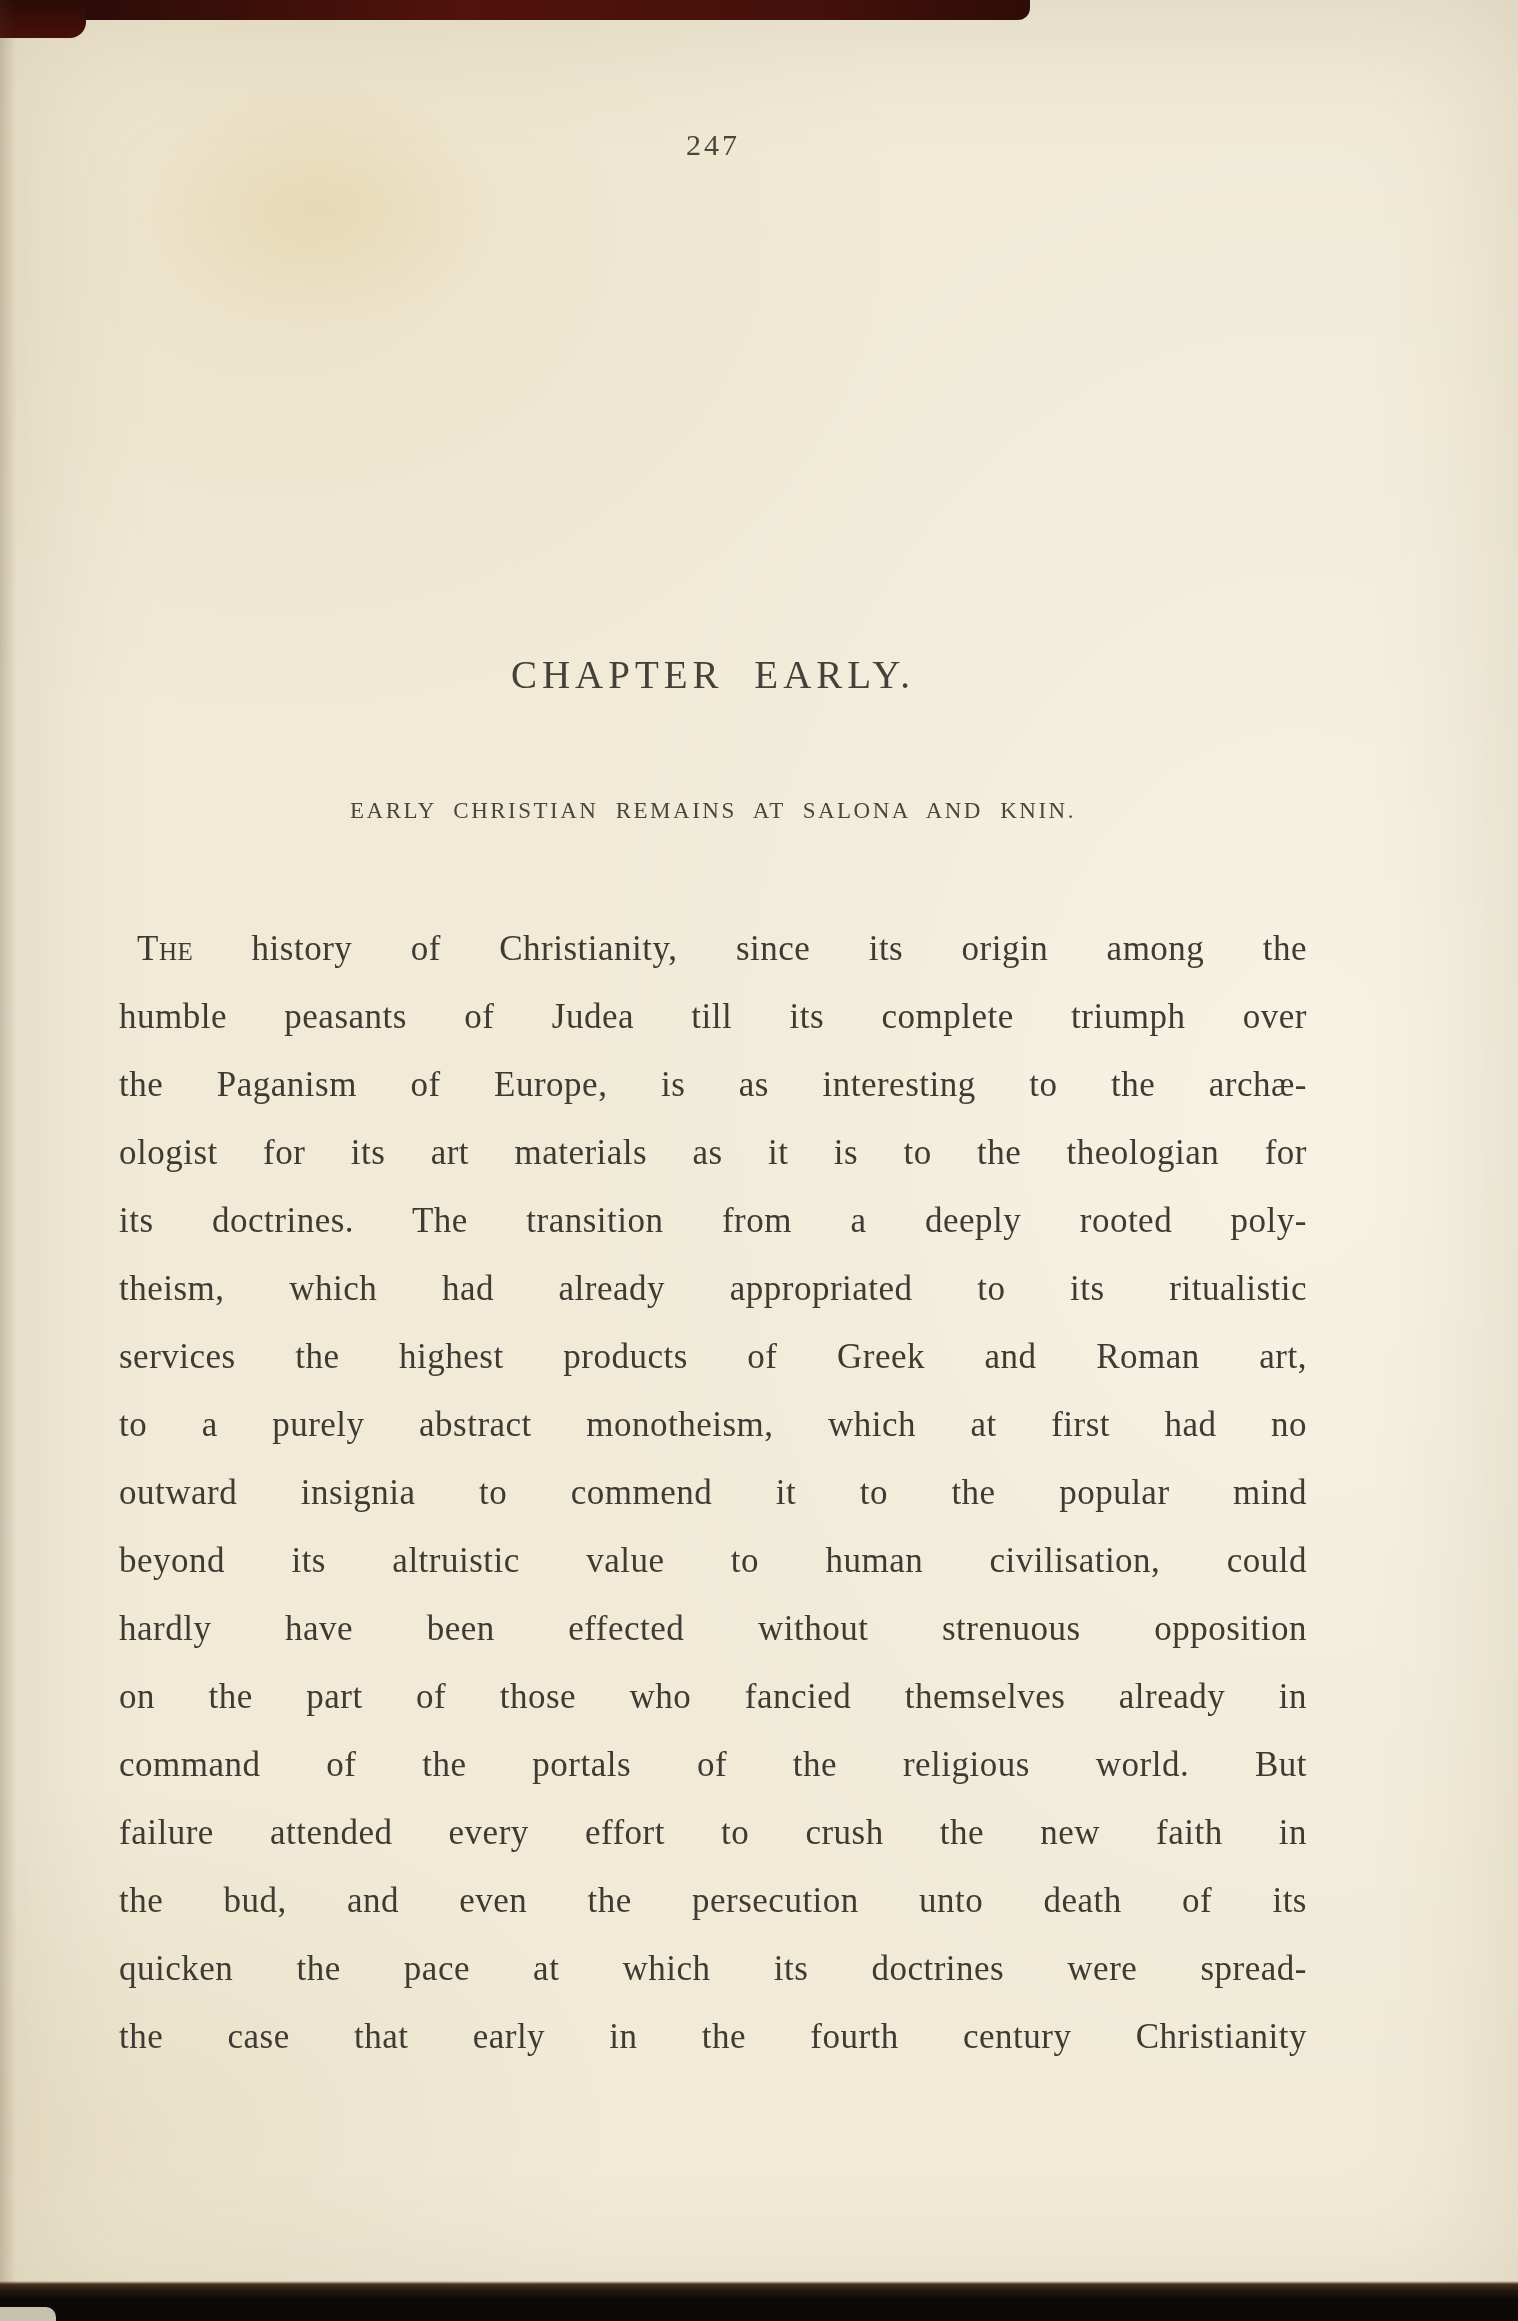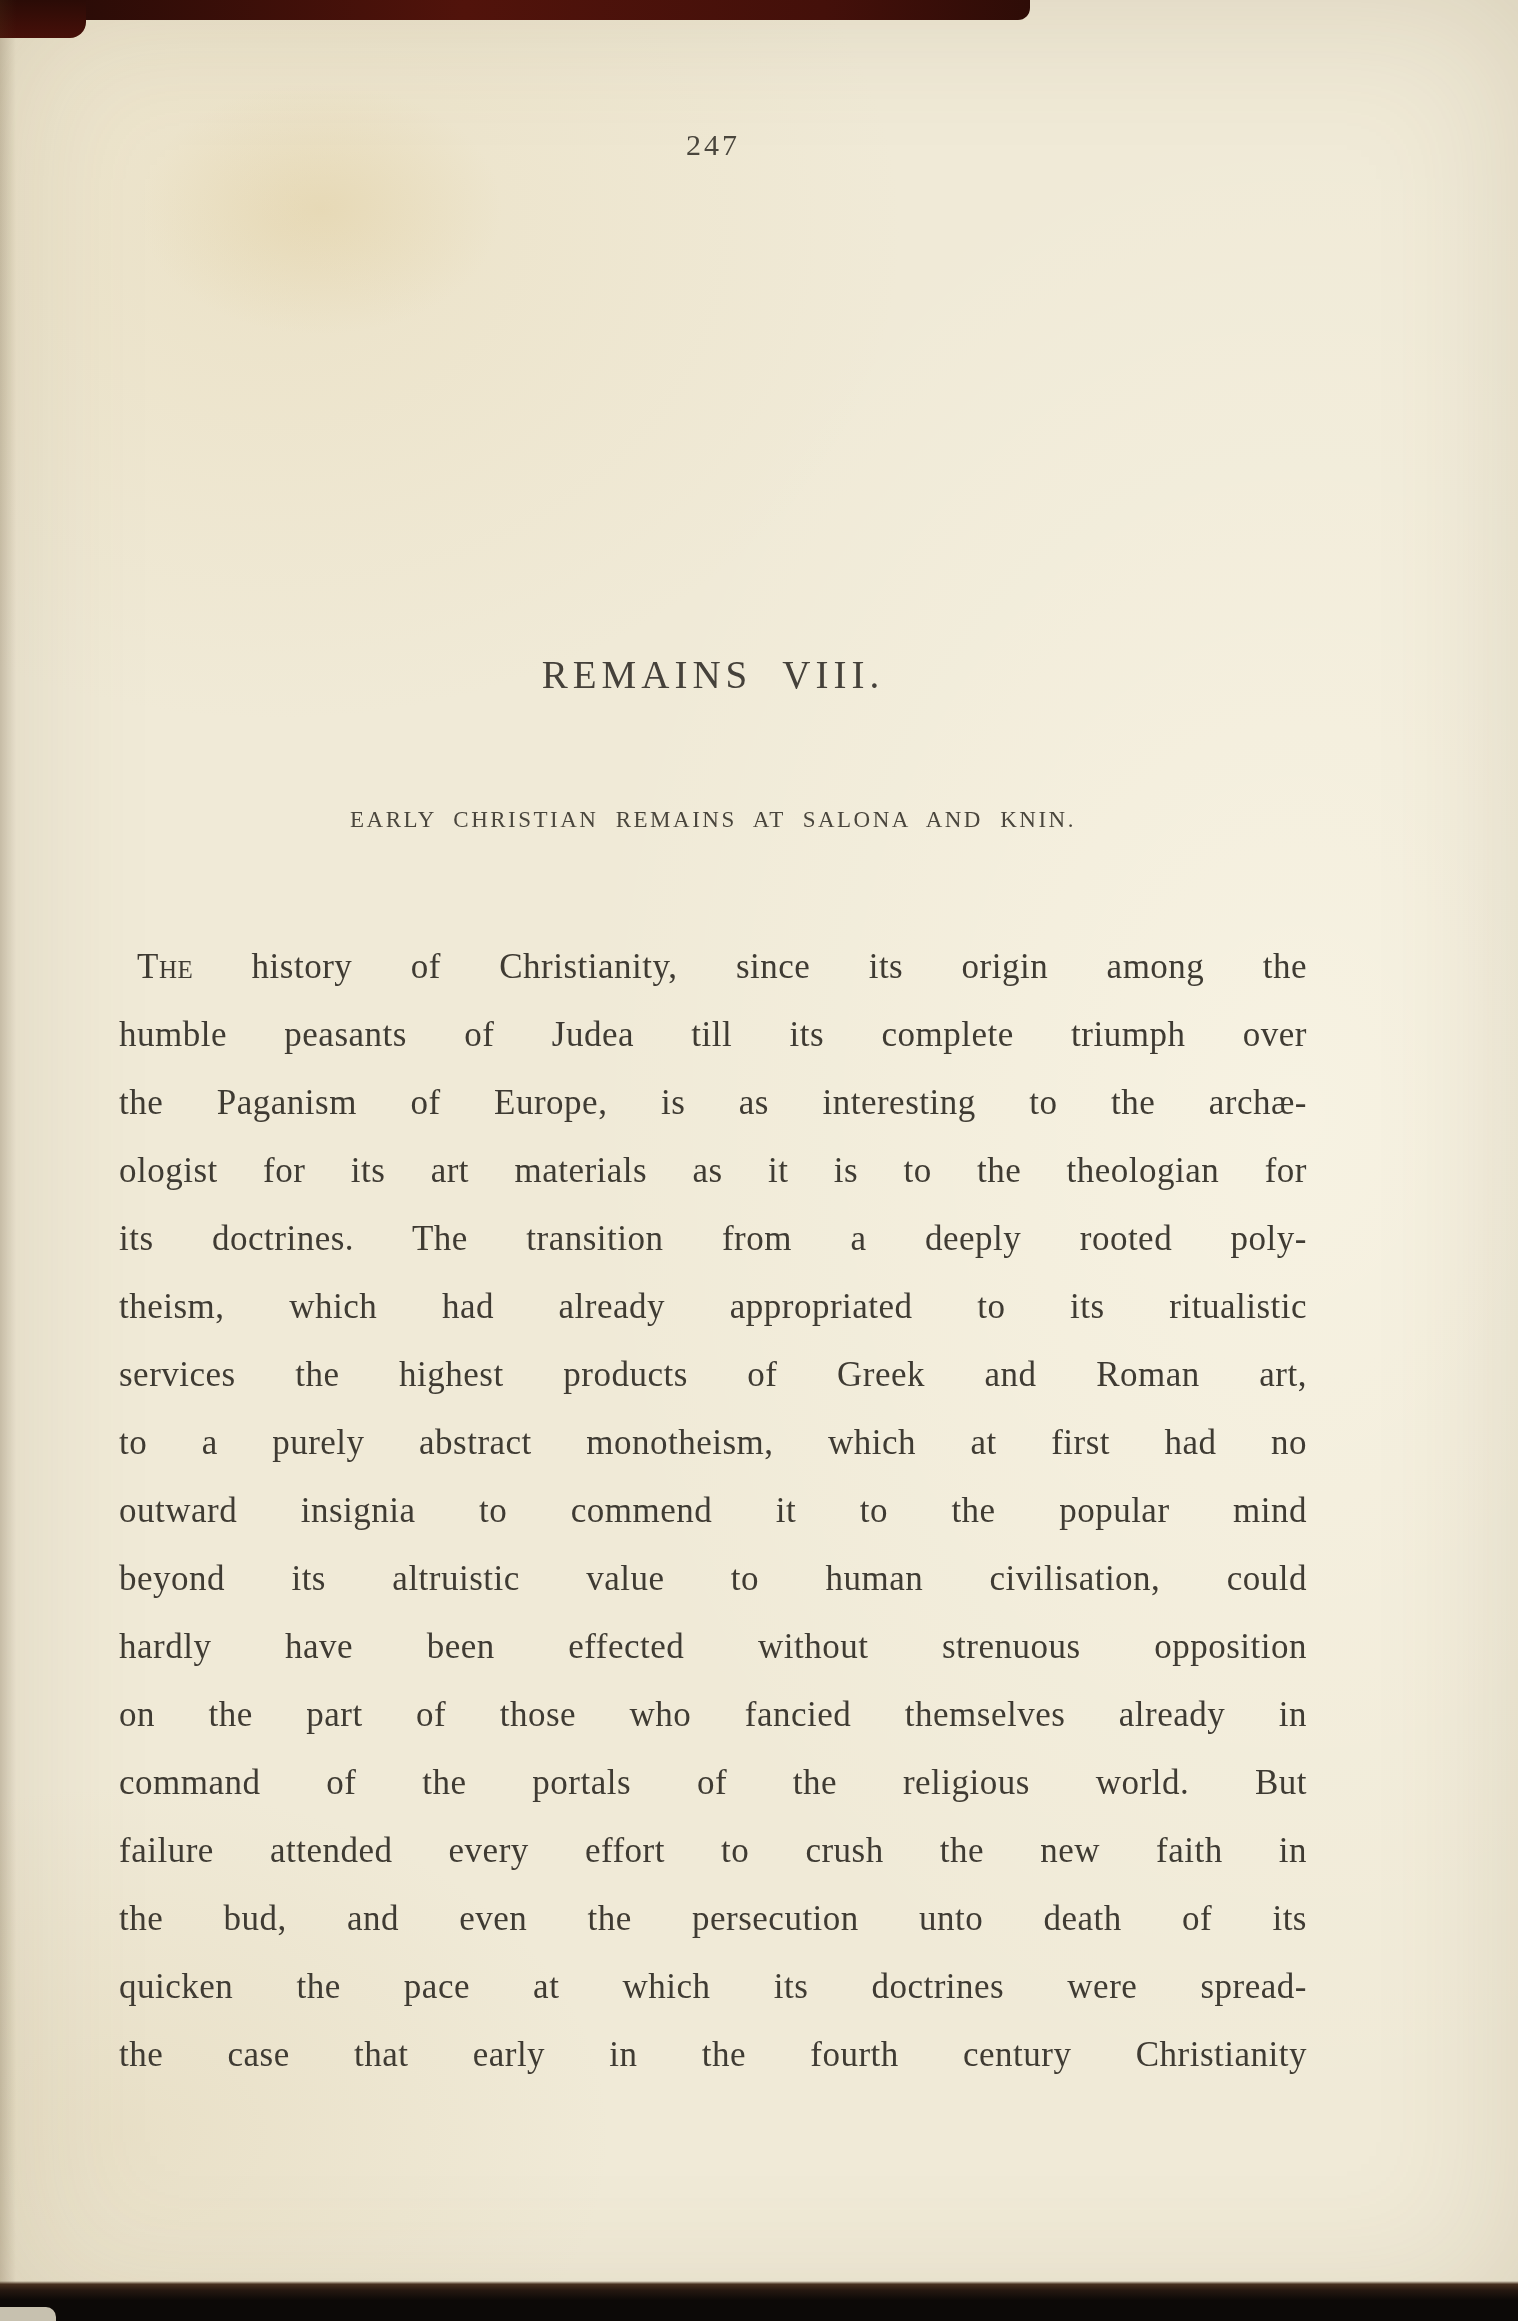--- a/index.html
+++ b/index.html
@@ -80,21 +80,21 @@
   .chapter-title {
     margin: 0;
     padding-top: 490px;
     font-size: 39px;
     font-weight: 400;
     letter-spacing: 5px;
     word-spacing: 16px;
     color: #45413a;
   }
   .chapter-subtitle {
-    margin: 16px;
+    margin: 7px;
     padding-top: 94px;
     font-size: 23px;
     font-weight: 400;
     letter-spacing: 2.5px;
     word-spacing: 9px;
     color: #4a463d;
   }
   .body-text {
     padding-top: 84px;
     font-size: 35px;
@@ -118,21 +118,21 @@
 <div class="page">
 
   <div class="edge-top"></div>
   <div class="edge-left"></div>
   <div class="edge-bottom"></div>
 
   <div class="content">
 
     <div class="page-number">247</div>
 
-    <h1 class="chapter-title">REMAINS VIII.</h1>
+    <h1 class="chapter-title">CHAPTER EARLY.</h1>
 
     <h2 class="chapter-subtitle">EARLY CHRISTIAN REMAINS AT SALONA AND KNIN.</h2>
 
     <div class="body-text">
       <div class="line"><span class="lead">The</span> <span>history of Christianity, since its origin among the</span></div>
       <div class="line">humble peasants of Judea till its complete triumph over</div>
       <div class="line">the Paganism of Europe, is as interesting to the archæ-</div>
       <div class="line">ologist for its art materials as it is to the theologian for</div>
       <div class="line">its doctrines.  The transition from a deeply rooted poly-</div>
       <div class="line">theism, which had already appropriated to its ritualistic</div>

